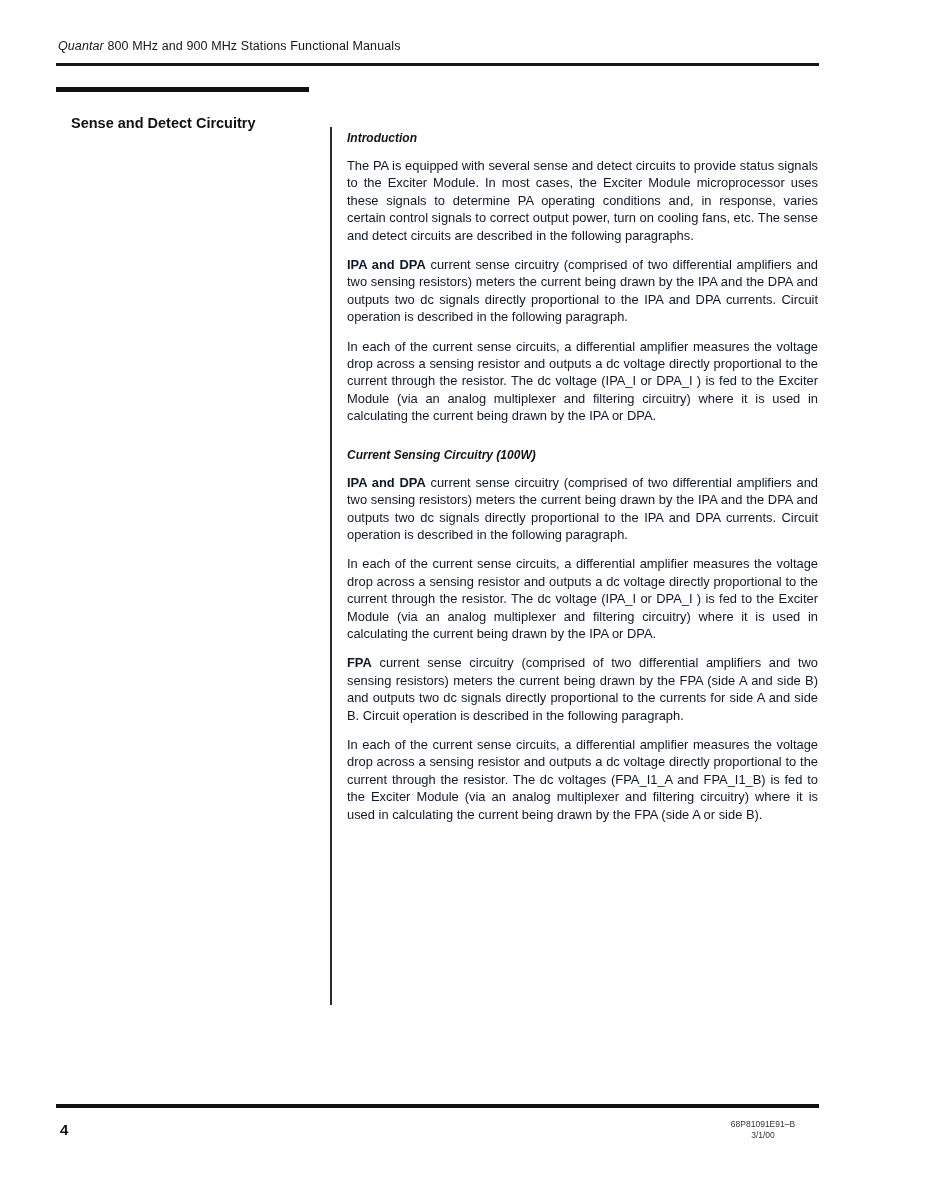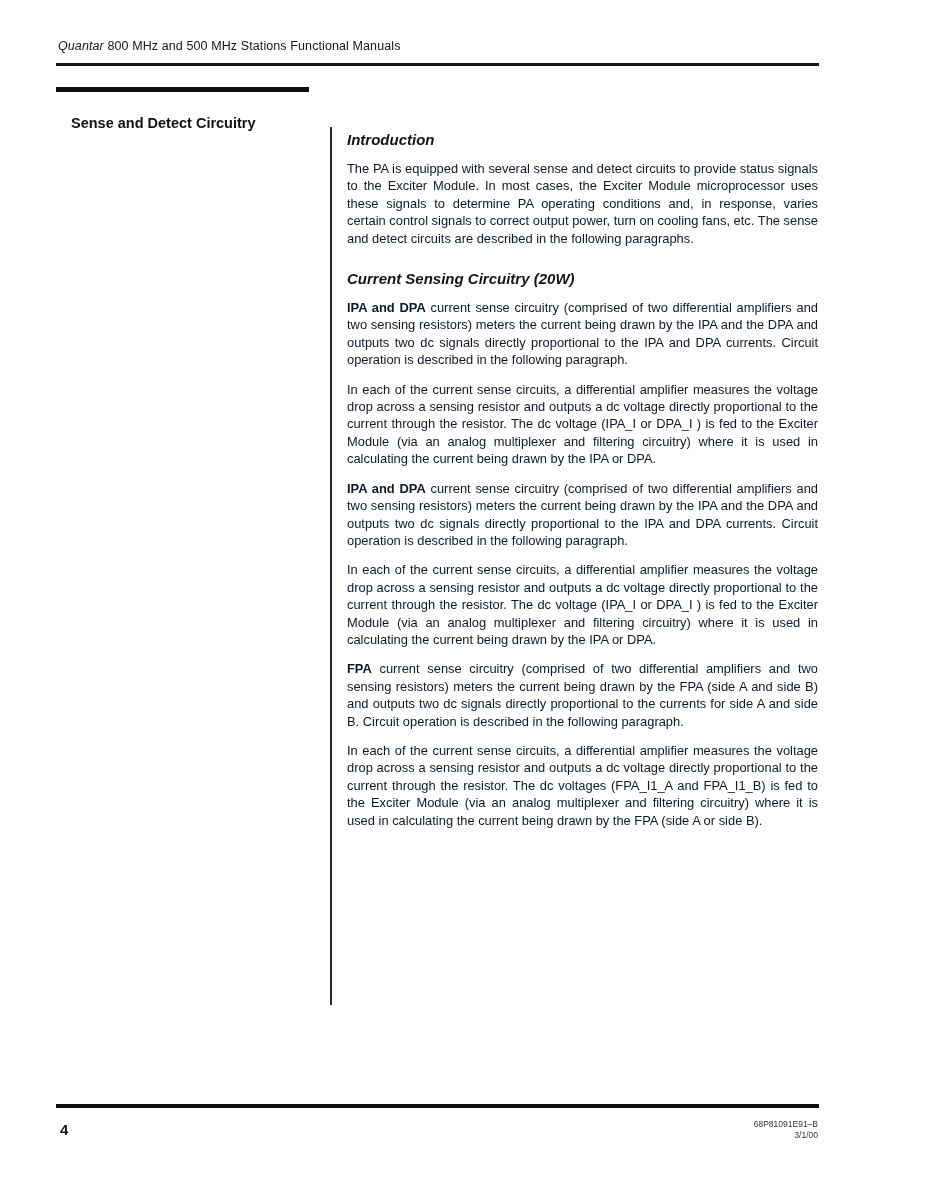--- a/index.html
+++ b/index.html
@@ -51,21 +51,21 @@
     position: absolute;
     top: 127px;
     left: 330px;
     width: 471px;
     min-height: 878px;
     border-left: 2px solid #2a2a2a;
     padding-left: 15px;
   }
   .content-heading {
     margin: 23px 0 12px 0;
-    font-size: 15px;
+    font-size: 12px;
     font-weight: bold;
     font-style: italic;
     color: #141414;
   }
   .content section:first-child .content-heading { margin-top: 4px; }
   .content p {
     margin: 0 0 12px 0;
     font-size: 12.9px;
     line-height: 17.4px;
     text-align: justify;
@@ -85,53 +85,53 @@
     left: 60px;
     font-size: 15px;
     font-weight: bold;
     color: #111;
   }
   .footer-meta {
     position: absolute;
     top: 1119px;
     left: 708px;
     width: 110px;
-    text-align: right;
+    text-align: center;
     font-size: 8.5px;
     line-height: 11px;
     color: #333;
   }
 </style>
 </head>
 <body>
 
 <div class="page">
 
   <div class="running-header">
-    <span class="italic">Quantar</span><span> 800 MHz and 500 MHz Stations Functional Manuals</span>
+    <span class="italic">Quantar</span><span> 800 MHz and 900 MHz Stations Functional Manuals</span>
   </div>
   <div class="header-rule"></div>
 
   <div class="section-bar"></div>
   <h1 class="section-title">Sense and Detect Circuitry</h1>
 
   <div class="content">
 
     <section>
       <h2 class="content-heading">Introduction</h2>
       <p><b></b><span>The PA is equipped with several sense and detect circuits to provide status signals to the Exciter Module. In most cases, the Exciter Module microprocessor uses these signals to determine PA operating conditions and, in response, varies certain control signals to correct output power, turn on cooling fans, etc. The sense and detect circuits are described in the following paragraphs.</span></p>
     </section>
 
     <section>
-      <h2 class="content-heading">Current Sensing Circuitry (20W)</h2>
       <p><b>IPA and DPA</b><span> current sense circuitry (comprised of two differential amplifiers and two sensing resistors) meters the current being drawn by the IPA and the DPA and outputs two dc signals directly proportional to the IPA and DPA currents. Circuit operation is described in the following paragraph.</span></p>
       <p><b></b><span>In each of the current sense circuits, a differential amplifier measures the voltage drop across a sensing resistor and outputs a dc voltage directly proportional to the current through the resistor. The dc voltage (IPA_I or DPA_I ) is fed to the Exciter Module (via an analog multiplexer and filtering circuitry) where it is used in calculating the current being drawn by the IPA or DPA.</span></p>
     </section>
 
     <section>
+      <h2 class="content-heading">Current Sensing Circuitry (100W)</h2>
       <p><b>IPA and DPA</b><span> current sense circuitry (comprised of two differential amplifiers and two sensing resistors) meters the current being drawn by the IPA and the DPA and outputs two dc signals directly proportional to the IPA and DPA currents. Circuit operation is described in the following paragraph.</span></p>
       <p><b></b><span>In each of the current sense circuits, a differential amplifier measures the voltage drop across a sensing resistor and outputs a dc voltage directly proportional to the current through the resistor. The dc voltage (IPA_I or DPA_I ) is fed to the Exciter Module (via an analog multiplexer and filtering circuitry) where it is used in calculating the current being drawn by the IPA or DPA.</span></p>
       <p><b>FPA</b><span> current sense circuitry (comprised of two differential amplifiers and two sensing resistors) meters the current being drawn by the FPA (side A and side B) and outputs two dc signals directly proportional to the currents for side A and side B. Circuit operation is described in the following paragraph.</span></p>
       <p><b></b><span>In each of the current sense circuits, a differential amplifier measures the voltage drop across a sensing resistor and outputs a dc voltage directly proportional to the current through the resistor. The dc voltages (FPA_I1_A and FPA_I1_B) is fed to the Exciter Module (via an analog multiplexer and filtering circuitry) where it is used in calculating the current being drawn by the FPA (side A or side B).</span></p>
     </section>
 
   </div>
 
   <div class="footer-rule"></div>
   <div class="page-number">4</div>

